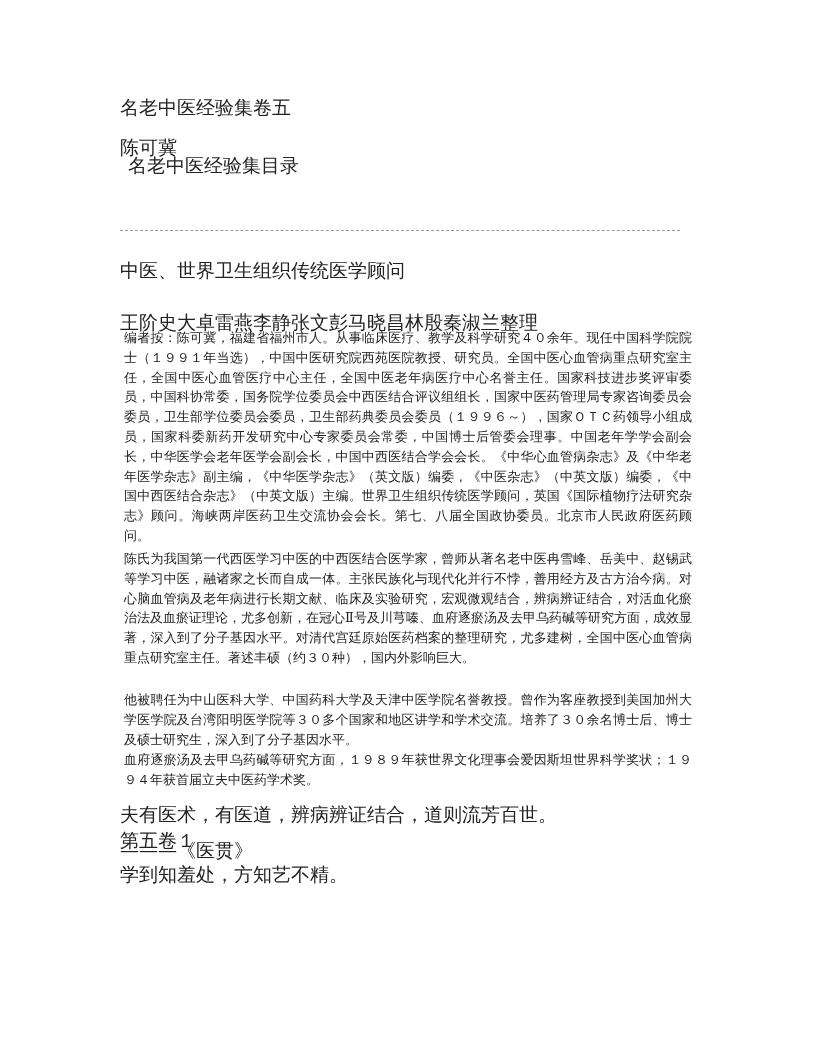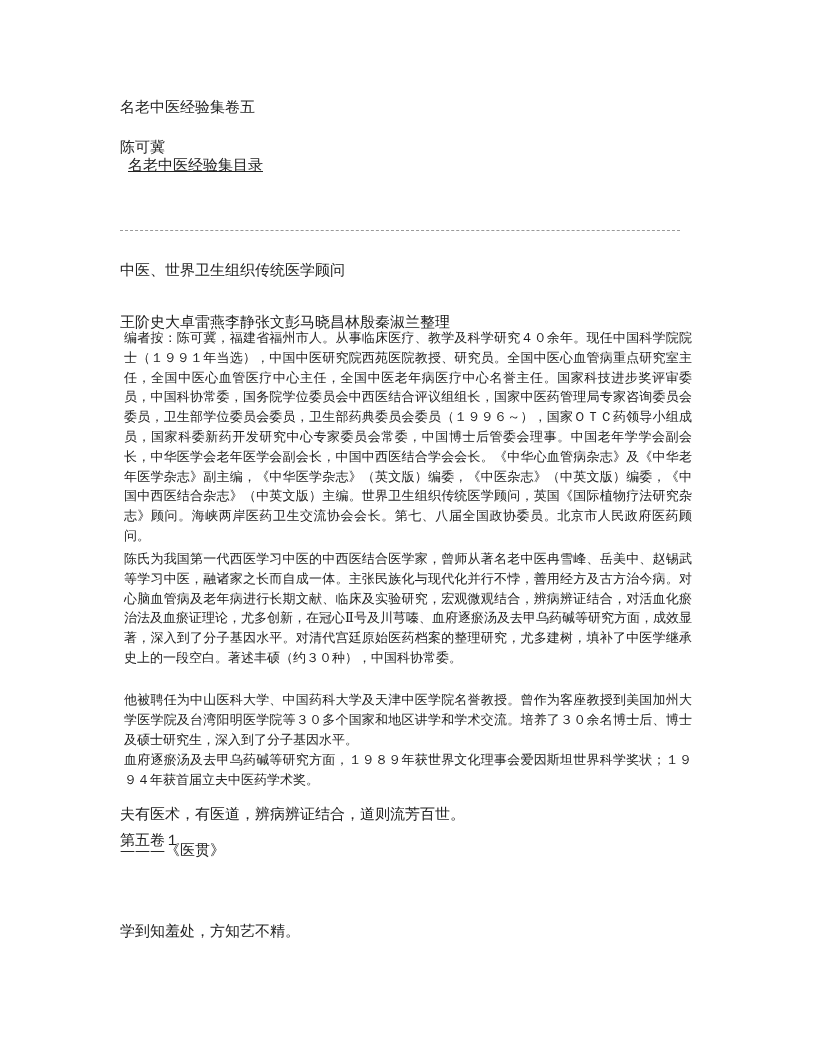--- a/index.html
+++ b/index.html
@@ -2,40 +2,40 @@
 <html><head>
   <meta charset="utf-8">
   <style>
     html, body { margin: 0; padding: 0; background: #ffffff; }
     body {
       width: 816px; height: 1056px; position: relative; overflow: hidden;
       font-family: "DejaVu Serif", "Liberation Serif", serif;
       color: #222222;
     }
     .page { position: absolute; left: 120px; top: 0; width: 568px; }
-    .line { position: absolute; left: 0; font-size: 15px; line-height: 20px; white-space: nowrap; }
+    .line { position: absolute; left: 0; font-size: 19px; line-height: 20px; white-space: nowrap; }
     .para { position: absolute; left: 4px; width: 568px; font-size: 13px; line-height: 19.8px; text-align: justify; word-break: break-all; }
-    .indent { left: 8px; text-decoration: underline; }
+    .indent { left: 8px; }
     .sep { position: absolute; left: 0; top: 230px; width: 560px; height: 0; border-top: 1px dashed #9a9a9a; }
   </style>
 </head>
 <body>
 
 <div class="page">
   <div class="line" style="top:97px">名老中医经验集卷五</div>
   <div class="line" style="top:137px">陈可冀</div>
   <div class="line indent" style="top:155px">名老中医经验集目录</div>
 
   <div class="sep"></div>
 
   <div class="line" style="top:260px">中医、世界卫生组织传统医学顾问</div>
   <div class="line" style="top:312px">王阶史大卓雷燕李静张文彭马晓昌林殷秦淑兰整理</div>
 
   <div class="para" style="top:328px">编者按：陈可冀，福建省福州市人。从事临床医疗、教学及科学研究４０余年。现任中国科学院院士（１９９１年当选），中国中医研究院西苑医院教授、研究员。全国中医心血管病重点研究室主任，全国中医心血管医疗中心主任，全国中医老年病医疗中心名誉主任。国家科技进步奖评审委员，中国科协常委，国务院学位委员会中西医结合评议组组长，国家中医药管理局专家咨询委员会委员，卫生部学位委员会委员，卫生部药典委员会委员（１９９６～），国家ＯＴＣ药领导小组成员，国家科委新药开发研究中心专家委员会常委，中国博士后管委会理事。中国老年学学会副会长，中华医学会老年医学会副会长，中国中西医结合学会会长。《中华心血管病杂志》及《中华老年医学杂志》副主编，《中华医学杂志》（英文版）编委，《中医杂志》（中英文版）编委，《中国中西医结合杂志》（中英文版）主编。世界卫生组织传统医学顾问，英国《国际植物疗法研究杂志》顾问。海峡两岸医药卫生交流协会会长。第七、八届全国政协委员。北京市人民政府医药顾问。</div>
-  <div class="para" style="top:549px">陈氏为我国第一代西医学习中医的中西医结合医学家，曾师从著名老中医冉雪峰、岳美中、赵锡武等学习中医，融诸家之长而自成一体。主张民族化与现代化并行不悖，善用经方及古方治今病。对心脑血管病及老年病进行长期文献、临床及实验研究，宏观微观结合，辨病辨证结合，对活血化瘀治法及血瘀证理论，尤多创新，在冠心Ⅱ号及川芎嗪、血府逐瘀汤及去甲乌药碱等研究方面，成效显著，深入到了分子基因水平。对清代宫廷原始医药档案的整理研究，尤多建树，填补了中医学继承史上的一段空白。著述丰硕（约３０种），中国科协常委。</div>
+  <div class="para" style="top:549px">陈氏为我国第一代西医学习中医的中西医结合医学家，曾师从著名老中医冉雪峰、岳美中、赵锡武等学习中医，融诸家之长而自成一体。主张民族化与现代化并行不悖，善用经方及古方治今病。对心脑血管病及老年病进行长期文献、临床及实验研究，宏观微观结合，辨病辨证结合，对活血化瘀治法及血瘀证理论，尤多创新，在冠心Ⅱ号及川芎嗪、血府逐瘀汤及去甲乌药碱等研究方面，成效显著，深入到了分子基因水平。对清代宫廷原始医药档案的整理研究，尤多建树，全国中医心血管病重点研究室主任。著述丰硕（约３０种），国内外影响巨大。</div>
   <div class="para" style="top:690px">他被聘任为中山医科大学、中国药科大学及天津中医学院名誉教授。曾作为客座教授到美国加州大学医学院及台湾阳明医学院等３０多个国家和地区讲学和学术交流。培养了３０余名博士后、博士及硕士研究生，深入到了分子基因水平。</div>
   <div class="para" style="top:750px">血府逐瘀汤及去甲乌药碱等研究方面，１９８９年获世界文化理事会爱因斯坦世界科学奖状；１９９４年获首届立夫中医药学术奖。</div>
 
   <div class="line" style="top:804px">夫有医术，有医道，辨病辨证结合，道则流芳百世。</div>
   <div class="line" style="top:840px">———《医贯》</div>
   <div class="line" style="top:830px">第五卷１</div>
-  <div class="line" style="top:921px">学到知羞处，方知艺不精。</div>
+  <div class="line" style="top:864px">学到知羞处，方知艺不精。</div>
 </div>
 
 </body></html>

